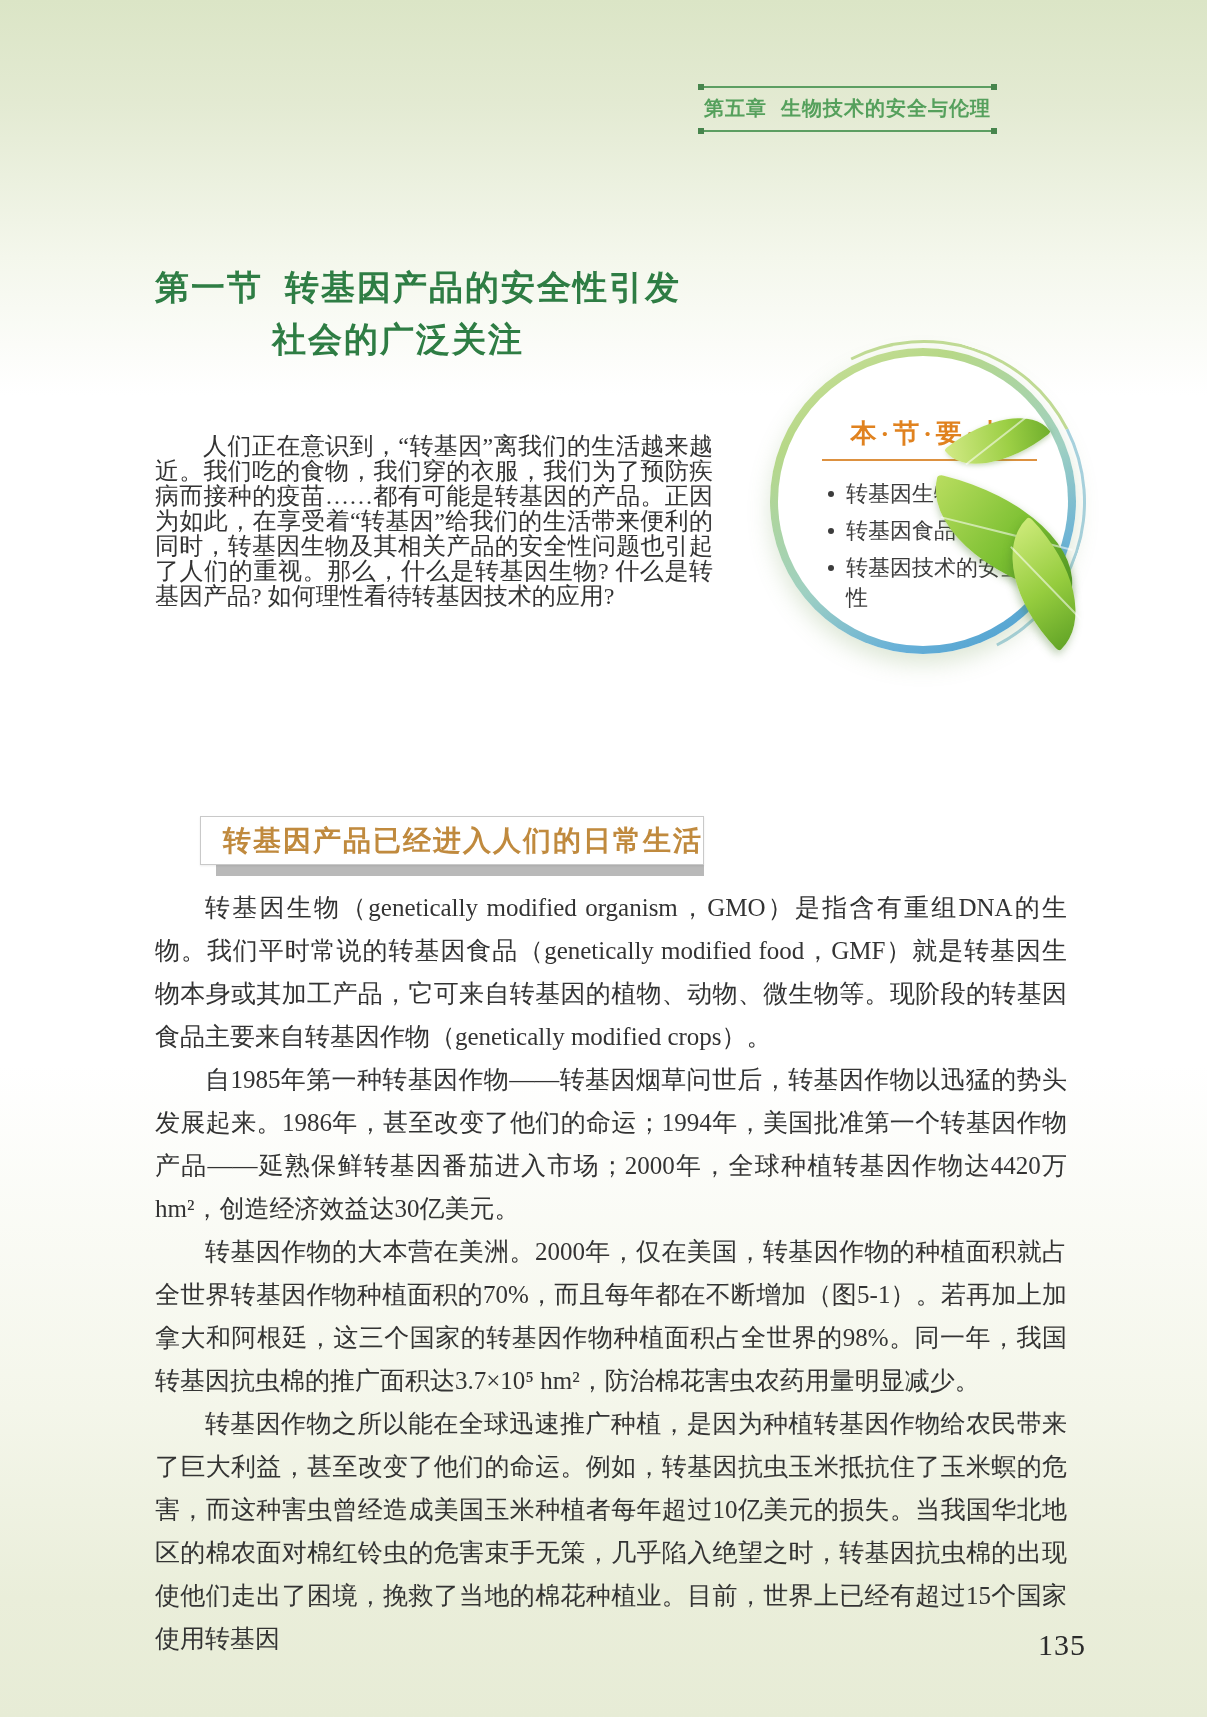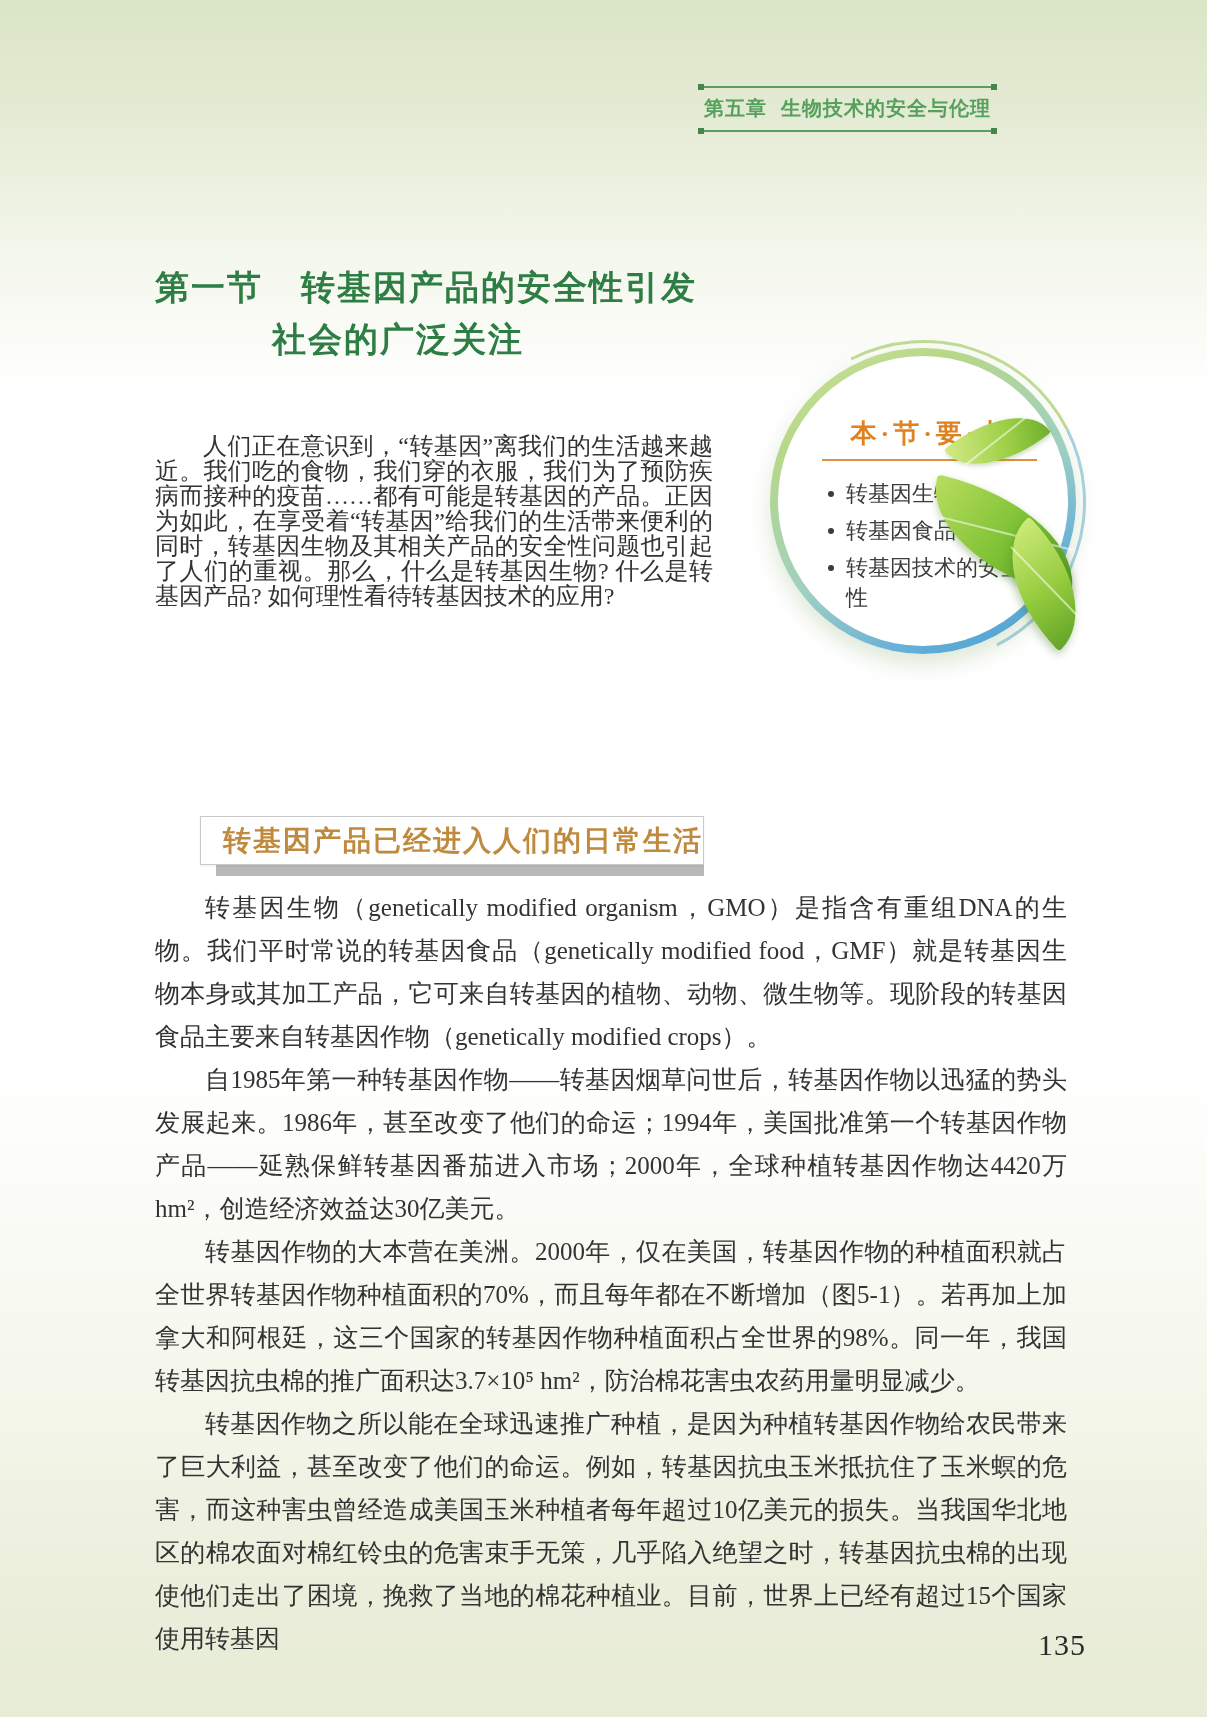--- a/index.html
+++ b/index.html
@@ -34,21 +34,21 @@
     font-weight:bold;font-size:20px;color:#55a05c;letter-spacing:1px;
   }
 
   
   .section-title{
     position:absolute;left:155px;top:262px;
     color:#2e7d44;font-weight:bold;font-size:34px;line-height:52px;
     font-family:"Liberation Serif","DejaVu Serif",serif;
     letter-spacing:2px;
   }
-  .section-title .row1{display:flex;gap:38px;}
+  .section-title .row1{display:flex;gap:22px;}
   .section-title .row2{margin-left:117px;}
 
   
   .kp-wrap{position:absolute;left:770px;top:348px;width:330px;height:330px;}
   .kp-ring{
     position:absolute;left:0;top:0;width:306px;height:306px;border-radius:50%;
     background:linear-gradient(150deg,#cfe2a2 0%,#b7d887 22%,#9fd0c2 55%,#67b0d8 78%,#3f97c9 100%);
     box-shadow:0 10px 22px rgba(120,160,90,.25);
   }
   .kp-outer-arc{

